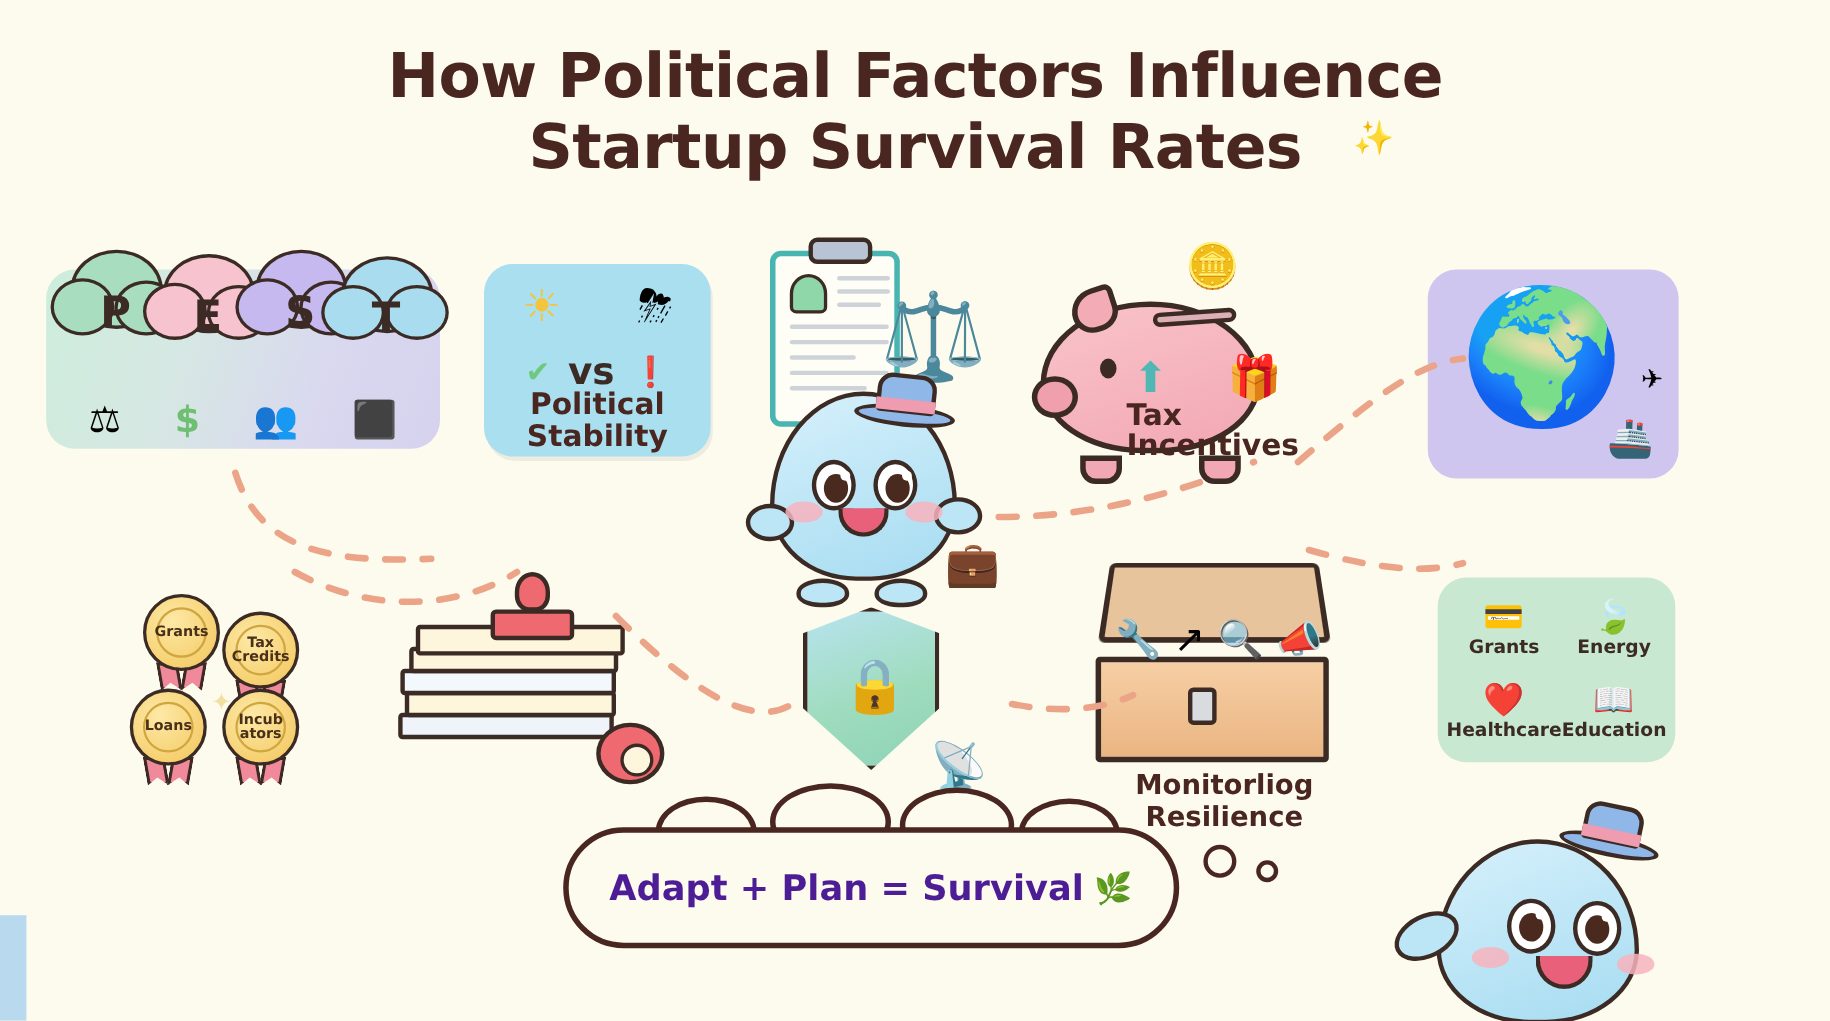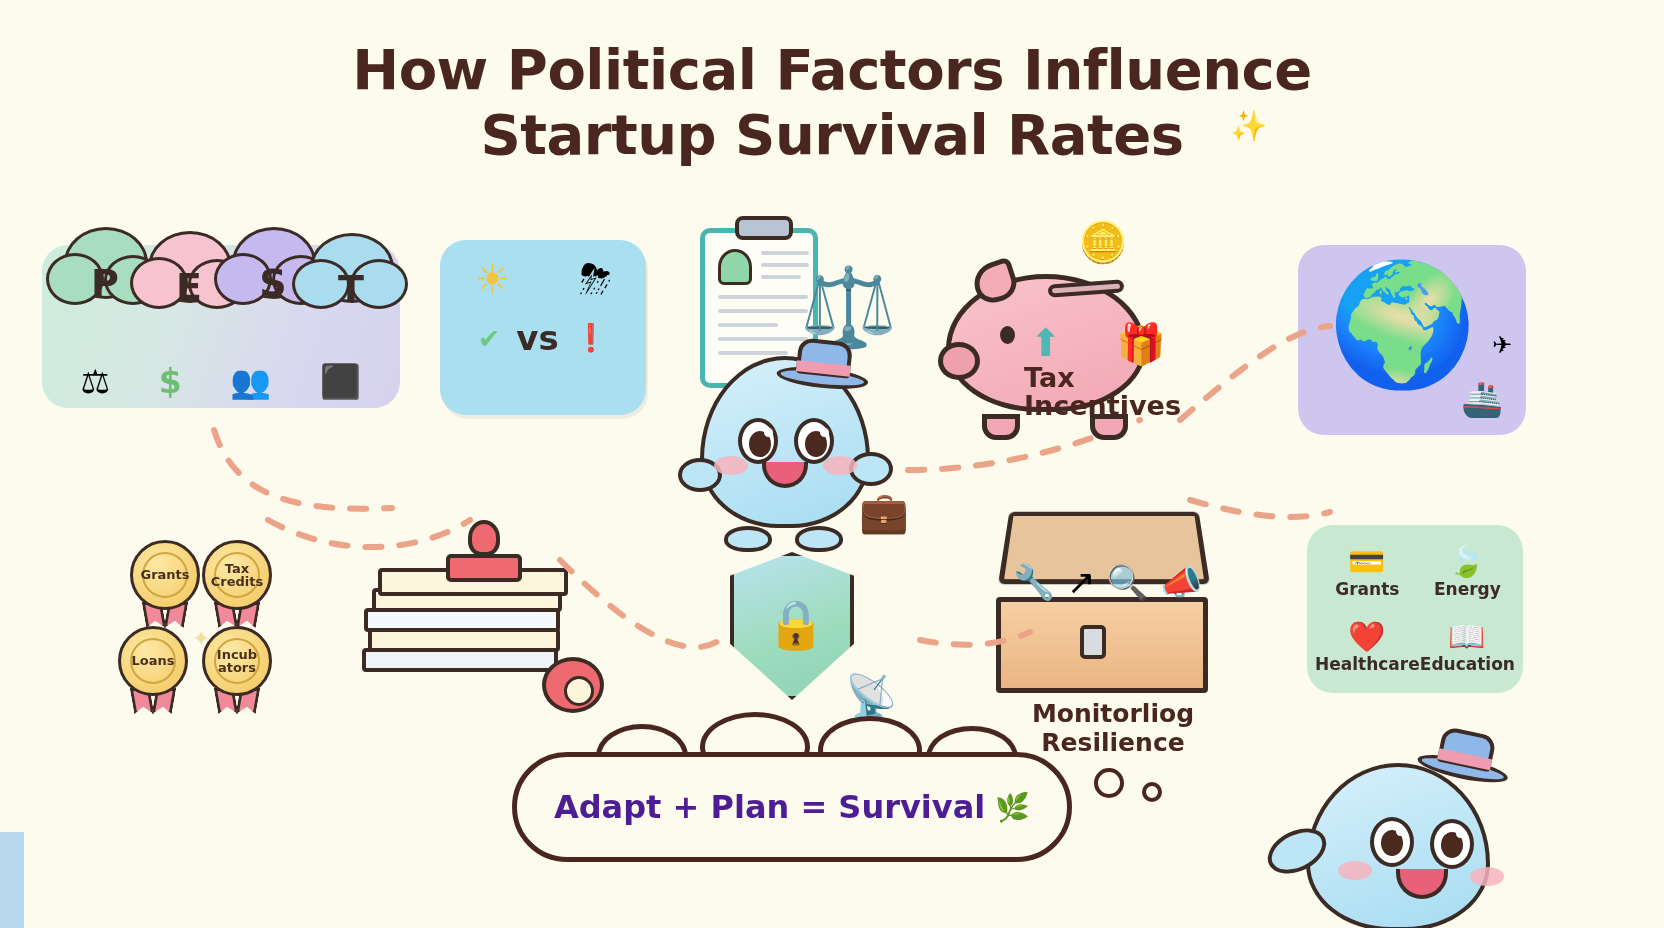--- a/index.html
+++ b/index.html
@@ -270,20 +270,24 @@
   <div class="card" id="stability-card">
     <div class="wx">
       <span style="color:#f3c53f;">☀</span>
       <span>⛈</span>
     </div>
     <div class="vsrow">
       <span class="mark" style="color:#6ec97f;">✔</span>
       <span class="vs">vs</span>
       <span class="mark" style="color:#ef6a70;">❗</span>
     </div>
+    <div class="lbl">
+      <div>Political</div>
+      <div>Stability</div>
+    </div>
   </div>
 
   <div id="clipboard">
     <div class="clip"></div>
     <div class="seal"></div>
     <div class="ln" style="left:56px;top:18px;width:48px;"></div>
     <div class="ln" style="left:56px;top:30px;width:48px;"></div>
     <div class="ln" style="left:56px;top:42px;width:40px;"></div>
     <div class="ln" style="left:13px;top:62px;width:90px;"></div>
     <div class="ln" style="left:13px;top:76px;width:90px;"></div>
@@ -335,21 +339,21 @@
     <div class="ship">🚢</div>
   </div>
 
   <div id="badges">
     <div class="badge" style="left:12px;top:0;">
       <div class="rib l"></div>
         <div class="rib r"></div>
       <div class="disc"></div>
       <div class="txt">Grants</div>
     </div>
-    <div class="badge" style="left:84px;top:0;">
+    <div class="badge" style="left:84px;top:16px;">
       <div class="rib l"></div>
         <div class="rib r"></div>
       <div class="disc"></div>
       <div class="txt">Tax Credits</div>
     </div>
     <div class="badge" style="left:0;top:86px;">
       <div class="rib l"></div>
         <div class="rib r"></div>
       <div class="disc"></div>
       <div class="txt">Loans</div>

